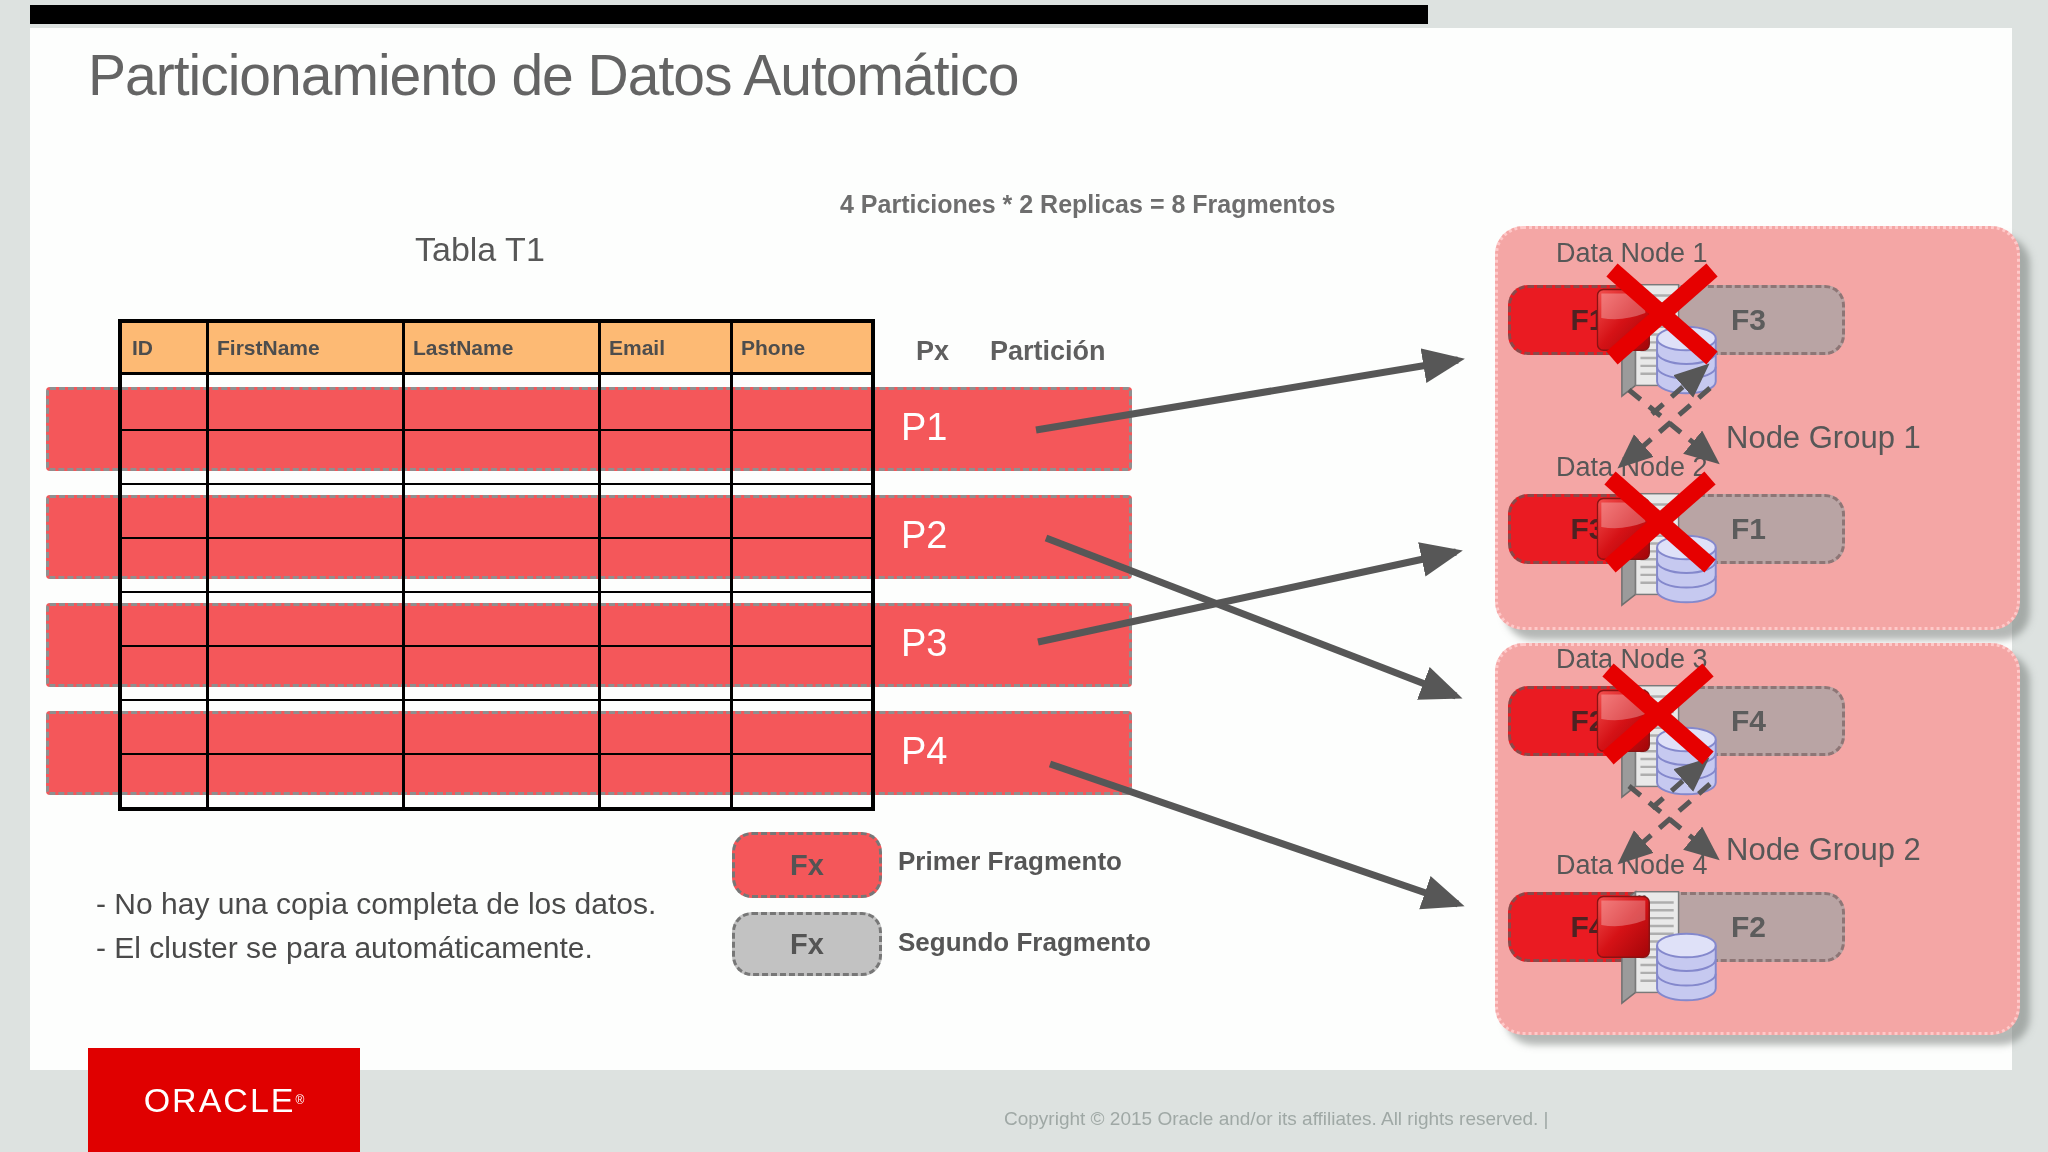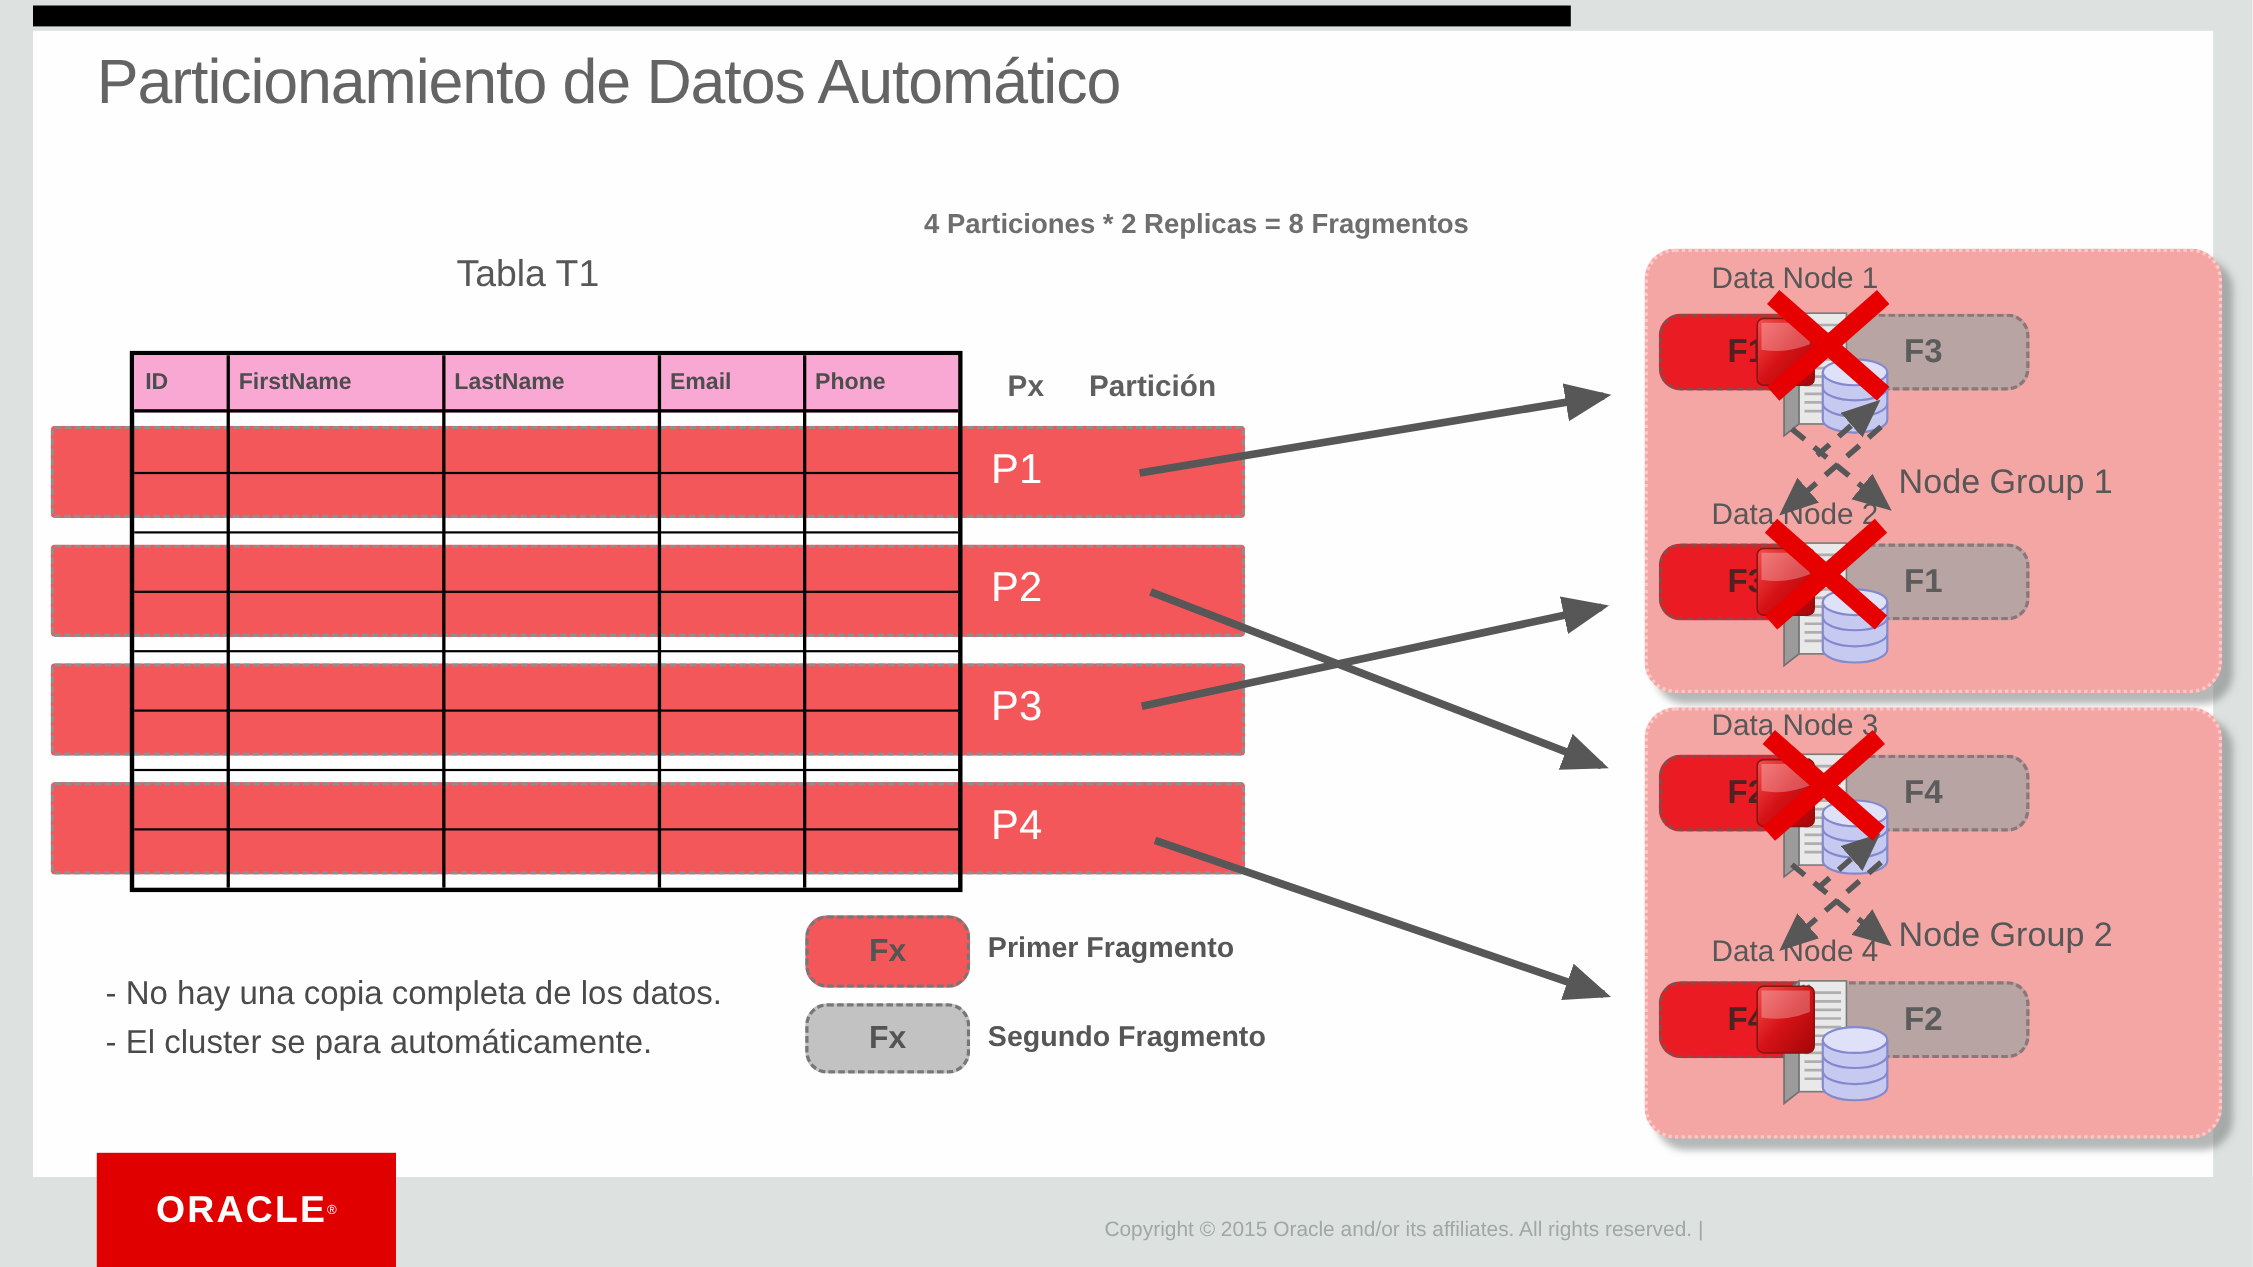--- a/index.html
+++ b/index.html
@@ -10,21 +10,21 @@
   .title{position:absolute;left:88px;top:42px;margin:0;font-size:57px;font-weight:400;color:#646464;letter-spacing:-1px;}
   .formula{position:absolute;left:840px;top:190px;font-size:25px;font-weight:700;color:#6e6e6e;}
   .tcaption{position:absolute;left:415px;top:230px;font-size:34px;color:#575757;}
 
   
   .pbar{position:absolute;left:46px;width:1086px;height:84px;background:#f4575a;border:3px dashed #8f8f8f;border-radius:4px;box-sizing:border-box;z-index:2;}
   .plabel{position:absolute;left:852px;top:50%;transform:translateY(-54%);color:#fff;font-size:38px;}
 
   
   .dtable{position:absolute;left:118px;top:319px;width:757px;height:492px;border:4px solid #000;box-sizing:border-box;z-index:3;background:transparent;}
-  .thead{position:absolute;left:0;top:0;width:100%;height:52px;background:#f9a8d4;border-bottom:3px solid #000;box-sizing:border-box;display:flex;align-items:center;}
+  .thead{position:absolute;left:0;top:0;width:100%;height:52px;background:#fdba74;border-bottom:3px solid #000;box-sizing:border-box;display:flex;align-items:center;}
   .th{font-size:21px;font-weight:700;color:#4d4d4d;line-height:50px;padding-left:10px;box-sizing:border-box;}
   .colline{position:absolute;top:0;bottom:0;width:3px;background:#000;}
   .rowline{position:absolute;left:0;right:0;height:2px;background:#000;}
 
   .pxlab{position:absolute;top:336px;font-size:27px;font-weight:700;color:#5f5f5f;}
 
   
   .lpill{position:absolute;left:732px;width:150px;border:3px dashed #777;border-radius:20px;box-sizing:border-box;display:flex;align-items:center;justify-content:center;font-size:29px;font-weight:700;color:#545454;}
   .llab{position:absolute;left:898px;font-size:26px;font-weight:700;color:#565656;}
   .notes{position:absolute;left:96px;top:882px;font-size:30px;color:#4a4a4a;line-height:44px;}
@@ -37,21 +37,21 @@
   .npill.red{left:1508px;width:160px;background:#ea1b22;border:3px dashed #8a4a4a;color:#4e2222;}
   .npill.gray{left:1652px;width:193px;background:#b9a4a4;border:3px dashed #8d7676;color:#5c5c5c;}
   .nicon{position:absolute;left:1594px;width:132px;height:132px;z-index:5;}
 
   .overlay{position:absolute;left:0;top:0;z-index:6;pointer-events:none;}
 
   
   .footerband{position:absolute;left:0;top:1070px;width:2048px;height:82px;background:#dde2e0;}
   .copyright{position:absolute;left:1004px;top:1108px;font-size:19px;color:#9fa8a5;}
   .oraclebox{position:absolute;left:88px;top:1048px;width:272px;height:104px;background:#e00000;display:flex;align-items:center;justify-content:center;z-index:7;}
-  .oracletext{color:#fff;font-size:34px;font-weight:700;letter-spacing:2px;}
+  .oracletext{color:#fff;font-size:34px;font-weight:400;letter-spacing:2px;}
   .oraclereg{color:#fff;font-size:12px;vertical-align:top;line-height:30px;}
 </style>
 </head>
 <body>
 
 <div class="stage">
 
   <div class="slide"></div>
   <div class="topbar"></div>
 

